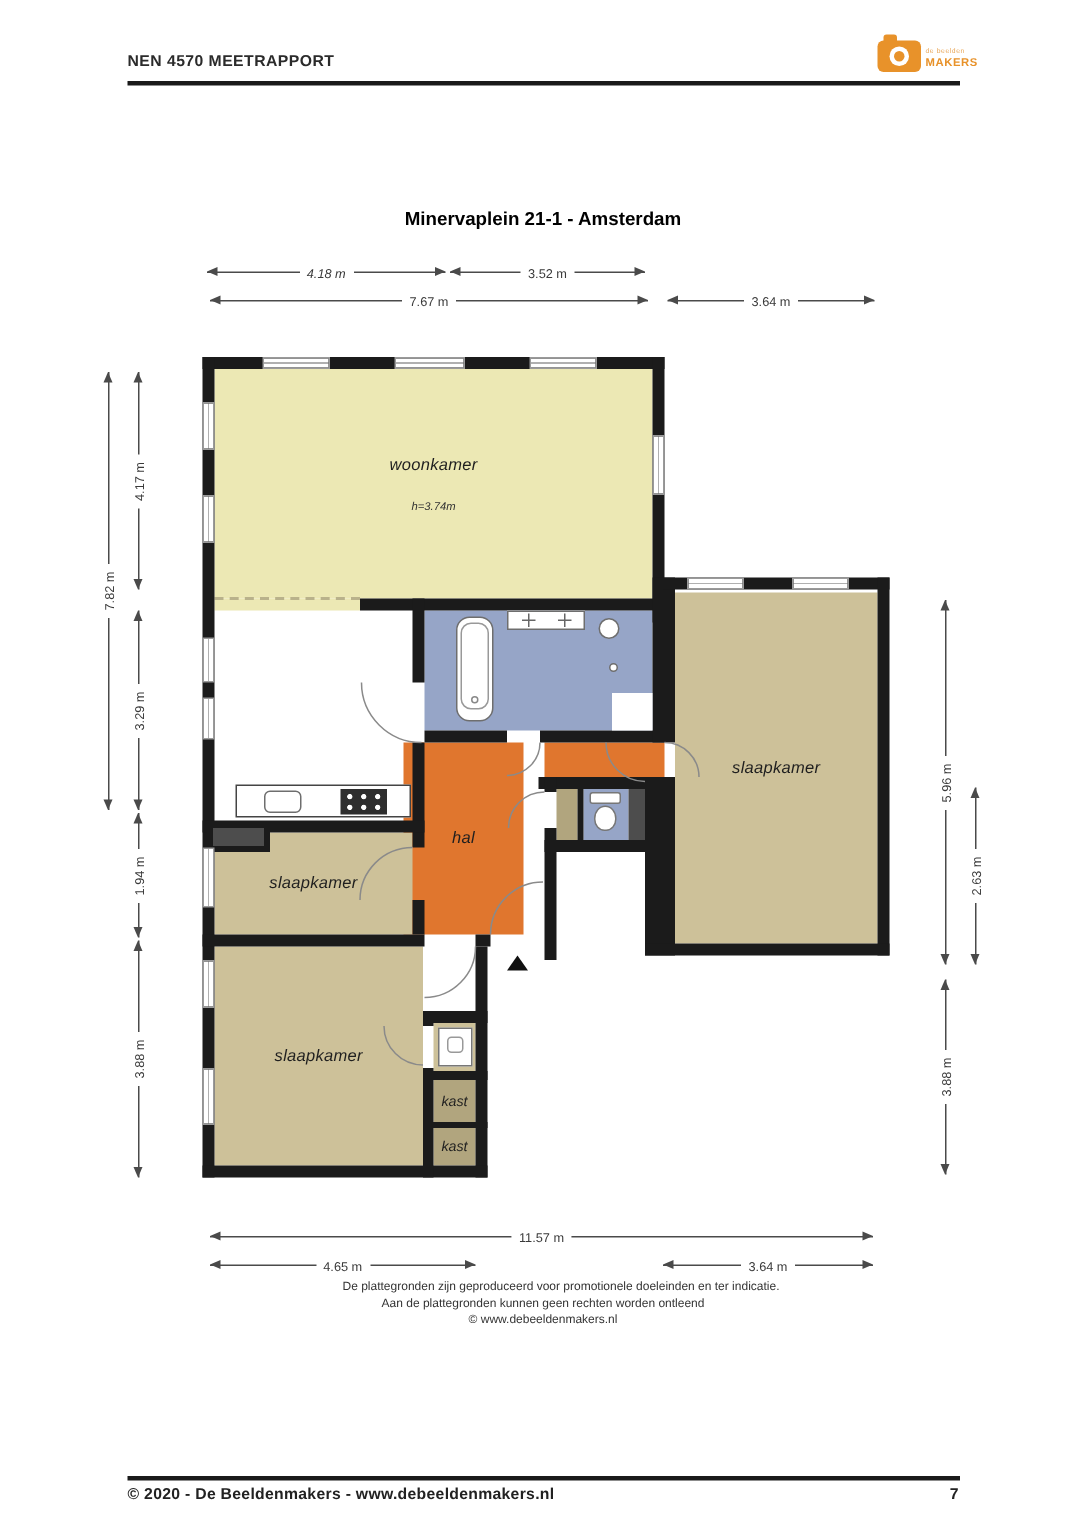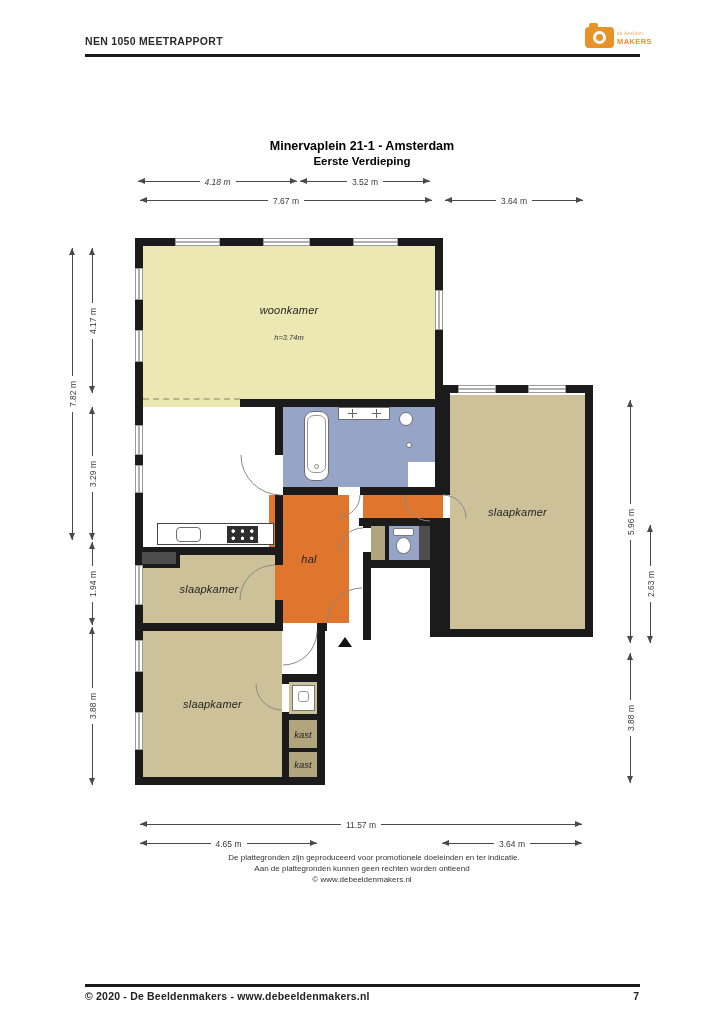--- a/index.html
+++ b/index.html
@@ -46,31 +46,30 @@
   .cam{position:absolute;left:585px;top:27px;width:29px;height:21px;background:#e8922a;border-radius:4px;}
   .cam::before{content:"";position:absolute;left:4px;top:-4px;width:9px;height:5px;background:#e8922a;border-radius:2px 2px 0 0;}
   .lens{position:absolute;left:8px;top:4px;width:13px;height:13px;background:#fff;border-radius:50%;}
   .lens::after{content:"";position:absolute;left:3px;top:3px;width:7px;height:7px;background:#e8922a;border-radius:50%;}
   .logo-sub{position:absolute;left:617px;top:31px;font-size:4.5px;color:#e8a75a;letter-spacing:.4px;}
   .logo-main{position:absolute;left:617px;top:37px;font-size:7.5px;font-weight:bold;color:#e8922a;letter-spacing:.4px;}
 </style>
 </head>
 <body>
 
-<div class="htitle">NEN 1050 MEETRAPPORT</div>
+<div class="htitle">NEN 4570 MEETRAPPORT</div>
 <div class="cam">
     <div class="lens"></div>
   </div>
 <div class="logo-sub">de beelden</div>
 <div class="logo-main">MAKERS</div>
 <div class="hrule" style="top:54px;"></div>
 
 <div class="ptitle">
   <div>Minervaplein 21-1 - Amsterdam</div>
-  <div class="psub">Eerste Verdieping</div>
 </div>
 
 <div class="dimh" style="left:138px;top:181px;width:159px;font-style:italic;">
     <span>4.18 m</span>
   </div>
 <div class="dimh" style="left:300px;top:181px;width:130px;">
     <span>3.52 m</span>
   </div>
 <div class="dimh" style="left:140px;top:200px;width:292px;">
     <span>7.67 m</span>

